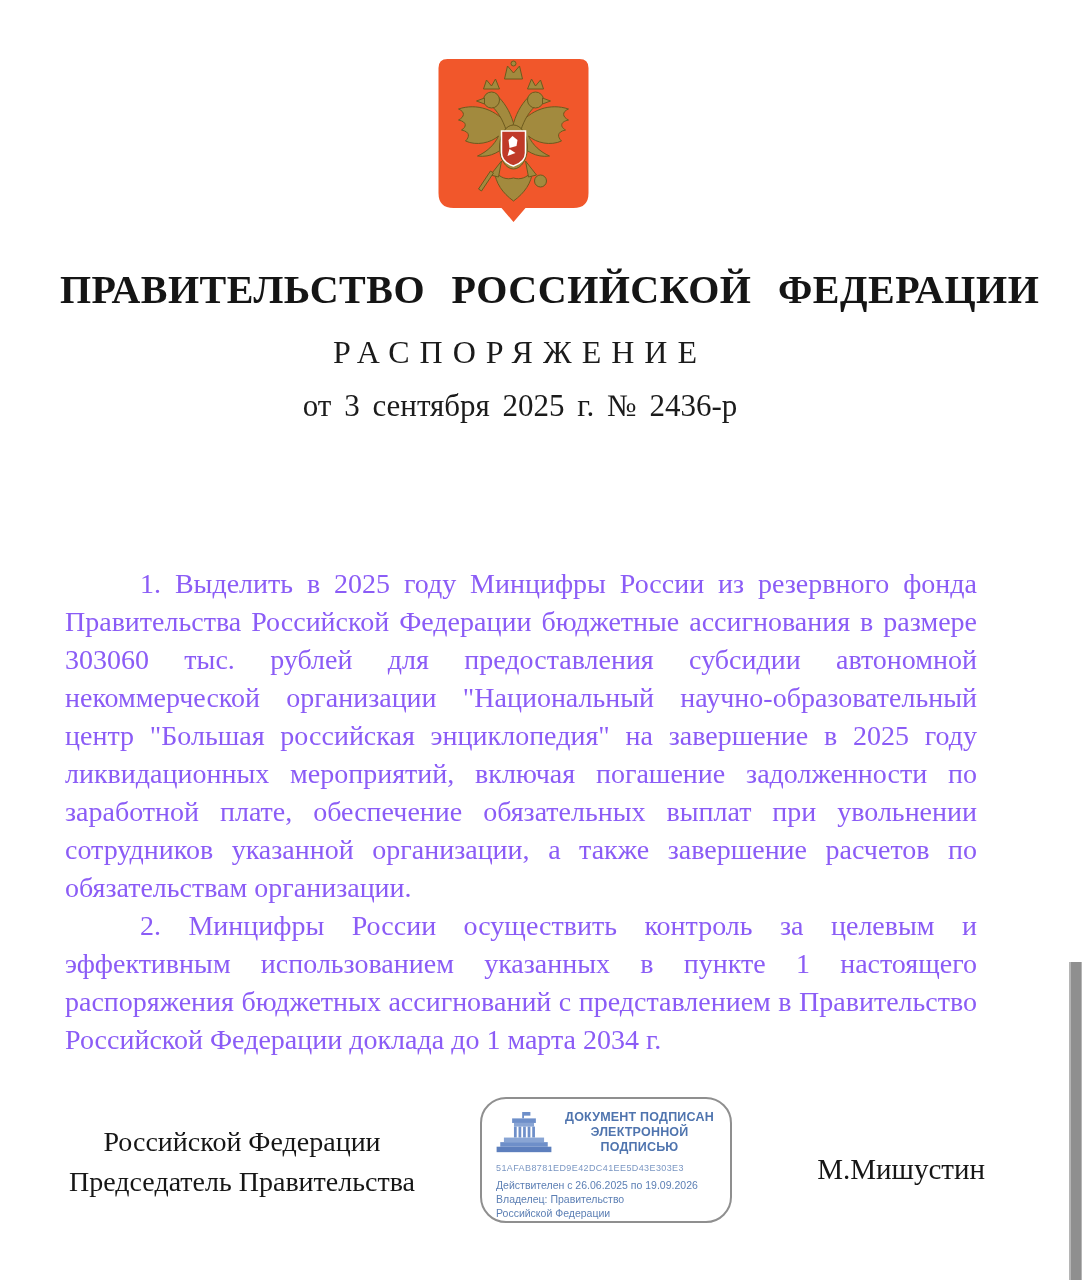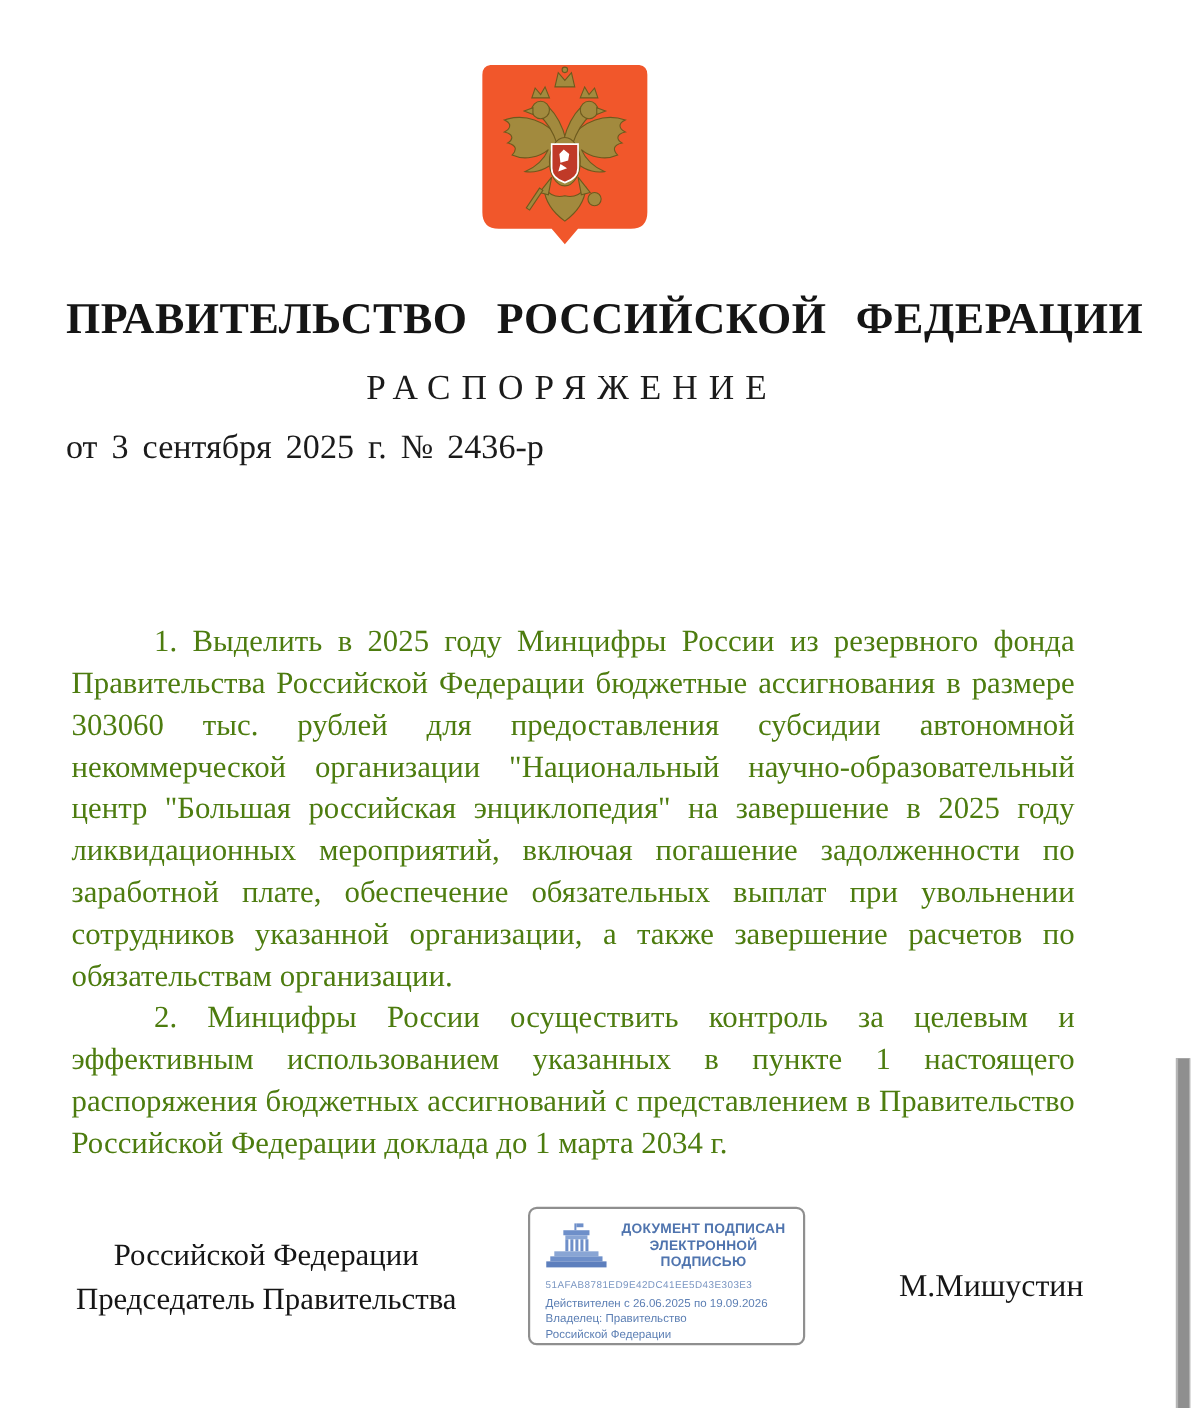--- a/index.html
+++ b/index.html
@@ -19,48 +19,48 @@
     position:absolute;left:60px;top:266px;width:920px;margin:0;
     text-align:left;font-size:40px;font-weight:bold;
     letter-spacing:0.5px;word-spacing:16px;white-space:nowrap;color:#151515;
   }
   .doc-type{
     position:absolute;left:60px;top:334px;width:920px;
     text-align:center;font-size:32px;letter-spacing:10px;color:#1b1b1b;
   }
   .date-line{
     position:absolute;left:60px;top:388px;width:920px;
-    text-align:left;font-size:31px;word-spacing:5px;color:#1b1b1b;
+    text-align:center;font-size:31px;word-spacing:5px;color:#1b1b1b;
   }
   .city{
     position:absolute;left:60px;top:449px;width:920px;
     text-align:center;font-size:20px;letter-spacing:1.5px;color:#222;
   }
 
   
   .body-text{
     position:absolute;left:65px;top:565px;width:912px;
-    font-size:28px;line-height:38px;text-align:justify;color:#4d7c0f;
+    font-size:28px;line-height:38px;text-align:justify;color:#8b5cf6;
   }
   .body-text p{margin:0;text-indent:75px;}
 
   
   .sig-left{
     position:absolute;left:62px;top:1122px;width:360px;
     text-align:center;font-size:28px;line-height:40px;color:#161616;
   }
   .sig-right{
     position:absolute;right:99px;top:1153px;
     font-size:29px;color:#161616;text-align:center;
   }
 
   
   .stamp{
     position:absolute;left:480px;top:1097px;width:252px;height:126px;
-    box-sizing:border-box;border:2.5px solid #8f8f8f;border-radius:8px;
+    box-sizing:border-box;border:2.5px solid #8f8f8f;border-radius:26px;
     background:#fff;padding:11px 12px 8px 14px;
     font-family:"Liberation Sans", sans-serif;color:#4f74ae;
   }
   .stamp-head{display:flex;align-items:center;gap:9px;}
   .building-icon{width:56px;height:42px;flex:0 0 auto;}
   .building-icon svg{width:100%;height:100%;display:block;}
   .stamp-title{
     flex:1;text-align:center;font-size:12.5px;font-weight:bold;
     line-height:15px;letter-spacing:0.2px;color:#4f74ae;
   }

